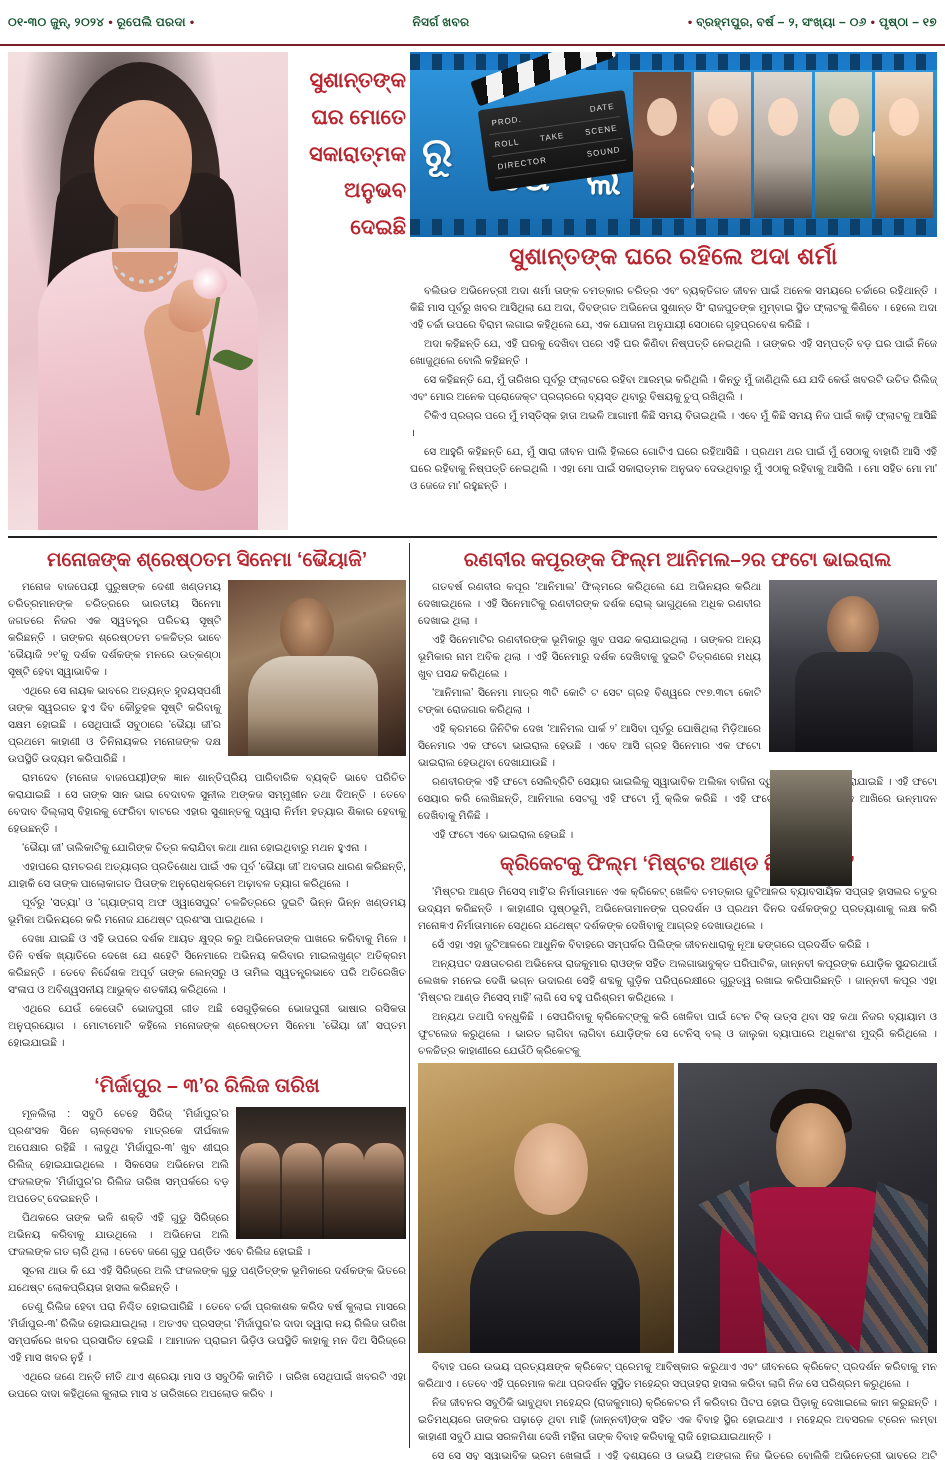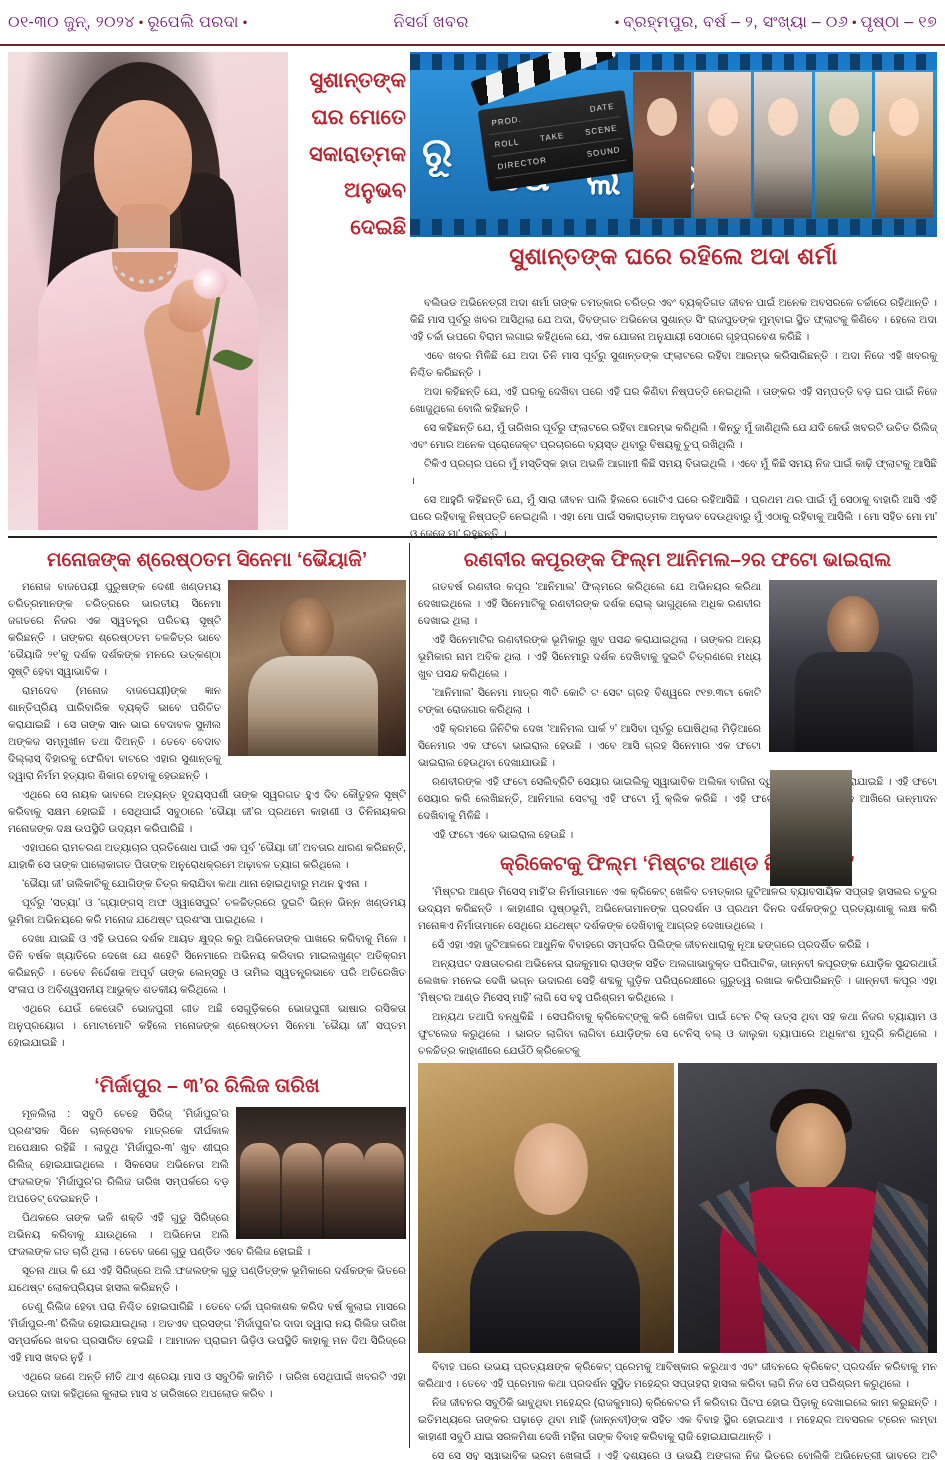--- a/index.html
+++ b/index.html
@@ -17,21 +17,21 @@
   }
 
   
   .masthead {
     position: absolute; left: 0; top: 0; width: 945px; height: 46px;
     border-bottom: 2px solid #7a1f2b;
     display: flex; align-items: center; justify-content: space-between;
     padding: 0 8px;
   }
   .masthead .mh-item {
-    font-size: 16px; color: #701a75; font-weight: normal; letter-spacing: .3px;
+    font-size: 12px; color: #14532d; font-weight: bold; letter-spacing: .3px;
     white-space: nowrap;
   }
   .mh-sep { color: #7a1f2b; font-size: 13px; padding: 0 4px; }
   .mh-group { display: flex; align-items: center; }
 
   
   .hero-left {
     position: absolute; left: 8px; top: 52px; width: 398px; height: 478px;
     overflow: hidden;
   }
@@ -191,21 +191,21 @@
   }
   .body-od {
     font-size: 10.5px; line-height: 1.62; color: #111; text-align: justify;
   }
   .body-od p { margin: 0 0 2px 0; text-indent: 14px; }
 
   
   .art-main {
     position: absolute; left: 410px; top: 243px; width: 527px; height: 290px;
   }
-  .art-main .hl-red { font-size: 23px; margin-bottom: 24px; letter-spacing: .5px; }
+  .art-main .hl-red { font-size: 23px; margin-bottom: 12px; letter-spacing: .5px; }
 
   
   .rule { position: absolute; background: #222; }
   .rule-h-full { left: 8px; width: 929px; height: 2px; }
 
   
   .col-left {
     position: absolute; left: 8px; top: 543px; width: 398px;
   }
   .col-right {
@@ -408,42 +408,41 @@
       <div class="fb-face ff2"></div>
       <div class="fb-face ff3"></div>
       <div class="fb-face ff4"></div>
       <div class="fb-face ff5"></div>
     </div>
   </div>
 
   <div class="art-main">
     <div class="hl-red">ସୁଶାନ୍ତଙ୍କ ଘରେ ରହିଲେ  ଅଦା ଶର୍ମା</div>
     <div class="body-od">
-      <p>ବଲିଉଡ ଅଭିନେତ୍ରୀ ଅଦା ଶର୍ମା ତାଙ୍କ ଚମତ୍କାର ଚରିତ୍ର ଏବଂ ବ୍ୟକ୍ତିଗତ ଜୀବନ ପାଇଁ ଅନେକ ଅବସରଳେ ଚର୍ଚ୍ଚାରେ ରହିଥାନ୍ତି । କିଛି ମାସ ପୂର୍ବରୁ ଖବର ଆସିଥିଲା ଯେ ଅଦା, ଦିବଙ୍ଗତ ଅଭିନେତା ସୁଶାନ୍ତ ସିଂ ରାଜପୁତଙ୍କ ମୁମ୍ବାଇ ସ୍ଥିତ ଫ୍ଲାଟକୁ କିଣିବେ । ହେଲେ ଅଦା ଏହି ଚର୍ଚ୍ଚା ଉପରେ ବିରାମ ଲଗାଇ କହିଥିଲେ ଯେ, ଏକ ଯୋଜନା ଅନୁଯାୟୀ ସେଠାରେ ଗୃହପ୍ରବେଶ କରିଛି ।</p>
-      <p>ଏବେ ଖବର ମିଳିଛି ଯେ ଅଦା ତିନି ମାସ ପୂର୍ବରୁ ସୁଶାନ୍ତଙ୍କ ଫ୍ଲାଟରେ ରହିବା ଆରମ୍ଭ କରିସାରିଛନ୍ତି । ଅଦା ନିଜେ ଏହି ଖବରକୁ ନିଶ୍ଚିତ କରିଛନ୍ତି ।</p>
+      <p>ବଲିଉଡ ଅଭିନେତ୍ରୀ ଅଦା ଶର୍ମା ତାଙ୍କ ଚମତ୍କାର ଚରିତ୍ର ଏବଂ ବ୍ୟକ୍ତିଗତ ଜୀବନ ପାଇଁ ଅନେକ ସମୟରେ ଚର୍ଚ୍ଚାରେ ରହିଥାନ୍ତି । କିଛି ମାସ ପୂର୍ବରୁ ଖବର ଆସିଥିଲା ଯେ ଅଦା, ଦିବଙ୍ଗତ ଅଭିନେତା ସୁଶାନ୍ତ ସିଂ ରାଜପୁତଙ୍କ ମୁମ୍ବାଇ ସ୍ଥିତ ଫ୍ଲାଟକୁ କିଣିବେ । ହେଲେ ଅଦା ଏହି ଚର୍ଚ୍ଚା ଉପରେ ବିରାମ ଲଗାଇ କହିଥିଲେ ଯେ, ଏକ ଯୋଜନା ଅନୁଯାୟୀ ସେଠାରେ ଗୃହପ୍ରବେଶ କରିଛି ।</p>
       <p>ଅଦା କହିଛନ୍ତି ଯେ, ଏହି ଘରକୁ ଦେଖିବା ପରେ ଏହି ଘର କିଣିବା ନିଷ୍ପତ୍ତି ନେଇଥିଲି । ତାଙ୍କର ଏହି ସମ୍ପତ୍ତି ବଡ଼ ଘର ପାଇଁ ନିଜେ ଖୋଜୁଥିଲେ ବୋଲି କହିଛନ୍ତି ।</p>
       <p>ସେ କହିଛନ୍ତି ଯେ, ମୁଁ ତାରିଖର ପୂର୍ବରୁ ଫ୍ଲାଟରେ ରହିବା ଆରମ୍ଭ କରିଥିଲି । କିନ୍ତୁ ମୁଁ ଜାଣିଥିଲି ଯେ ଯଦି କେଉଁ ଖବରଟି ଉଚିତ ରିଲିଜ୍ ଏବଂ ମୋର ଅନେକ ପ୍ରୋଜେକ୍ଟ ପ୍ରଚାରରେ ବ୍ୟସ୍ତ ଥିବାରୁ ବିଷୟକୁ ଚୁପ୍‌ ରଖିଥିଲି ।</p>
       <p>ଟିକିଏ ପ୍ରଚାର ପରେ ମୁଁ ମସ୍ତିସ୍କ ହାତା ଅଭଳି ଆଗାମୀ କିଛି ସମୟ ବିତାଇଥିଲି । ଏବେ ମୁଁ କିଛି ସମୟ ନିଜ ପାଇଁ କାଢ଼ି ଫ୍ଲାଟକୁ ଆସିଛି ।</p>
       <p>ସେ ଆହୁରି କହିଛନ୍ତି ଯେ, ମୁଁ ସାରା ଜୀବନ ପାଲି ହିଲରେ ଗୋଟିଏ ଘରେ ରହିଆସିଛି । ପ୍ରଥମ ଥର ପାଇଁ ମୁଁ ସେଠାକୁ ବାହାରି ଆସି ଏହି ଘରେ ରହିବାକୁ ନିଷ୍ପତ୍ତି ନେଇଥିଲି । ଏହା ମୋ ପାଇଁ ସକାରାତ୍ମକ ଅନୁଭବ ଦେଉଥିବାରୁ ମୁଁ ଏଠାକୁ ରହିବାକୁ ଆସିଲି । ମୋ ସହିତ ମୋ ମା' ଓ ଜେଜେ ମା' ରହୁଛନ୍ତି ।</p>
     </div>
   </div>
 
   <div class="rule rule-h-full" style="top:536px"></div>
   <div class="vrule"></div>
 
   <div class="col-left">
 
     <div class="sec-title">ମନୋଜଙ୍କ ଶ୍ରେଷ୍ଠତମ ସିନେମା ‘ଭୈୟାଜି’</div>
     <div class="body-od">
       <div class="ph-manoj"></div>
       <p>ମନୋଜ ବାଜପେୟୀ ପୁରୁଷଙ୍କ ଦେଶୀ ଖଣ୍ଡମୟ ଚରିତ୍ରମାନଙ୍କ ଚରିତ୍ରରେ ଭାରତୀୟ ସିନେମା ଜଗତରେ ନିଜର ଏକ ସ୍ୱତନ୍ତ୍ର ପରିଚୟ ସୃଷ୍ଟି କରିଛନ୍ତି । ତାଙ୍କର ଶ୍ରେଷ୍ଠତମ ଚଳଚ୍ଚିତ୍ର ଭାବେ ‘ଭୈୟାଜି ୨୧’କୁ ଦର୍ଶକ ଦର୍ଶକଙ୍କ ମନରେ ଉତ୍କଣ୍ଠା ସୃଷ୍ଟି ହେବା ସ୍ୱାଭାବିକ ।</p>
+      <p>ଏଥିରେ ସେ ନାୟକ ଭାବରେ ଅତ୍ୟନ୍ତ ହୃଦୟସ୍ପର୍ଶୀ ତାଙ୍କ ସ୍ୱରଗତ ହୁଏ ଦିବ କୌତୁହଳ ସୃଷ୍ଟି କରିବାକୁ ସକ୍ଷମ ହୋଇଛି । ସେଥିପାଇଁ ସବୁଠାରେ ‘ଭୈୟା ଜୀ’ର ପ୍ରଥମେ କାହାଣୀ ଓ ତିନିନାୟକର ମନୋଜଙ୍କ ଦକ୍ଷ ଉପସ୍ଥିତି ଉଦ୍ୟମ କରିପାରିଛି ।</p>
       <p>ରାମଦେବ (ମନୋଜ ବାଜପେୟୀ)ଙ୍କ ଜ୍ଞାନ ଶାନ୍ତିପ୍ରିୟ ପାରିବାରିକ ବ୍ୟକ୍ତି ଭାବେ ପରିଚିତ କରାଯାଇଛି । ସେ ତାଙ୍କ ସାନ ଭାଇ ବେଦାବଳ ସୁନୀଲ ଅଙ୍କଜ ସମ୍ମୁଖୀନ ତଥା ଦିଅନ୍ତି । ତେବେ ବେଦାବ ଦିଲ୍ଲାସ୍‌ ବିହାରକୁ ଫେରିବା ବାଟରେ ଏହାର ସୁଶାନ୍ତକୁ ଦ୍ୱାରା ନିର୍ମମ ହତ୍ୟାର ଶିକାର ହେବାକୁ ହେଉଛନ୍ତି ।</p>
-      <p>ଏଥିରେ ସେ ନାୟକ ଭାବରେ ଅତ୍ୟନ୍ତ ହୃଦୟସ୍ପର୍ଶୀ ତାଙ୍କ ସ୍ୱରଗତ ହୁଏ ଦିବ କୌତୁହଳ ସୃଷ୍ଟି କରିବାକୁ ସକ୍ଷମ ହୋଇଛି । ସେଥିପାଇଁ ସବୁଠାରେ ‘ଭୈୟା ଜୀ’ର ପ୍ରଥମେ କାହାଣୀ ଓ ତିନିନାୟକର ମନୋଜଙ୍କ ଦକ୍ଷ ଉପସ୍ଥିତି ଉଦ୍ୟମ କରିପାରିଛି ।</p>
+      <p>‘ଭୈୟା ଜୀ’ ତାଲିକାଟିକୁ ଯୋଗିଙ୍କ ଚିତ୍ର କରାଯିବା କଥା ଥାନା ହୋଇଥିବାରୁ ମଥନ ହୁଏନା ।</p>
       <p>ଏହାପରେ ରାମଚରଣ ଅତ୍ୟାଚାର ପ୍ରତିଶୋଧ ପାଇଁ ଏକ ପୂର୍ବ ‘ଭୈୟା ଜୀ’ ଅବତାର ଧାରଣ କରିଛନ୍ତି, ଯାହାକି ସେ ତାଙ୍କ ପାଲୋକାଗତ ପିତାଙ୍କ ଅନୁରୋଧକ୍ରମେ ଅଢ଼ାବଳ ତ୍ୟାଗ କରିଥିଲେ ।</p>
-      <p>‘ଭୈୟା ଜୀ’ ତାଲିକାଟିକୁ ଯୋଗିଙ୍କ ଚିତ୍ର କରାଯିବା କଥା ଥାନା ହୋଇଥିବାରୁ ମଥନ ହୁଏନା ।</p>
       <p>ପୂର୍ବରୁ ‘ସତ୍ୟା’ ଓ ‘ଗ୍ୟାଙ୍ଗସ୍‌ ଅଫ ଓ୍ୱାସେପୁର’ ଚଳଚ୍ଚିତ୍ରରେ ଦୁଇଟି ଭିନ୍ନ ଭିନ୍ନ ଖଣ୍ଡମୟ ଭୂମିକା ଅଭିନୟରେ କରି ମନୋଜ ଯଥେଷ୍ଟ ପ୍ରଶଂସା ପାଇଥିଲେ ।</p>
       <p>ଦେଖା ଯାଇଛି ଓ ଏହି ଉପରେ ଦର୍ଶକ ଆୟତ କ୍ଷୁଦ୍ର କରୁ ଅଭିନେତାଙ୍କ ପାଖରେ କରିବାକୁ ମିଳେ । ତିନି ବର୍ଷକ ଖ୍ୟାତିରେ ଦେଖେ ଯେ ଶହେଟି ସିନେମାରେ ଅଭିନୟ କରିବାର ମାଇଲଖୁଣ୍ଟ ଅତିକ୍ରମ କରିଛନ୍ତି । ତେବେ ନିର୍ଦ୍ଦେଶକ ଅପୂର୍ବ ତାଙ୍କ ଲେନ୍ସରୁ ଓ ତାମିଲ ସ୍ୱତନ୍ତ୍ରଭାବେ ପରି ଅତିରେଖିତ ସଂଳାପ ଓ ଅବିଶ୍ୱସନୀୟ ଆଭୁକ୍ତ ଶତକୀୟ କରିଥିଲେ ।</p>
       <p>ଏଥିରେ ଯେଉଁ କେତୋଟି ଭୋଜପୁରୀ ଗୀତ ଅଛି ସେଗୁଡ଼ିକରେ ଭୋଜପୁରୀ ଭାଷାର ରସିକତା ଅନୁପ୍ରୟୋଗ । ମୋଟାମୋଟି କହିଲେ ମନୋଜଙ୍କ ଶ୍ରେଷ୍ଠତମ ସିନେମା ‘ଭୈୟା ଜୀ’ ସପ୍ତମ ହୋଇଯାଇଛି ।</p>
     </div>
 
     <div class="sec-title" style="margin-top:22px">‘ମିର୍ଜାପୁର – ୩’ର ରିଲିଜ ତାରିଖ</div>
     <div class="body-od">
       <div class="ph-mirza">
         <div class="mz-f mz-f1"></div>
         <div class="mz-f mz-f2"></div>

